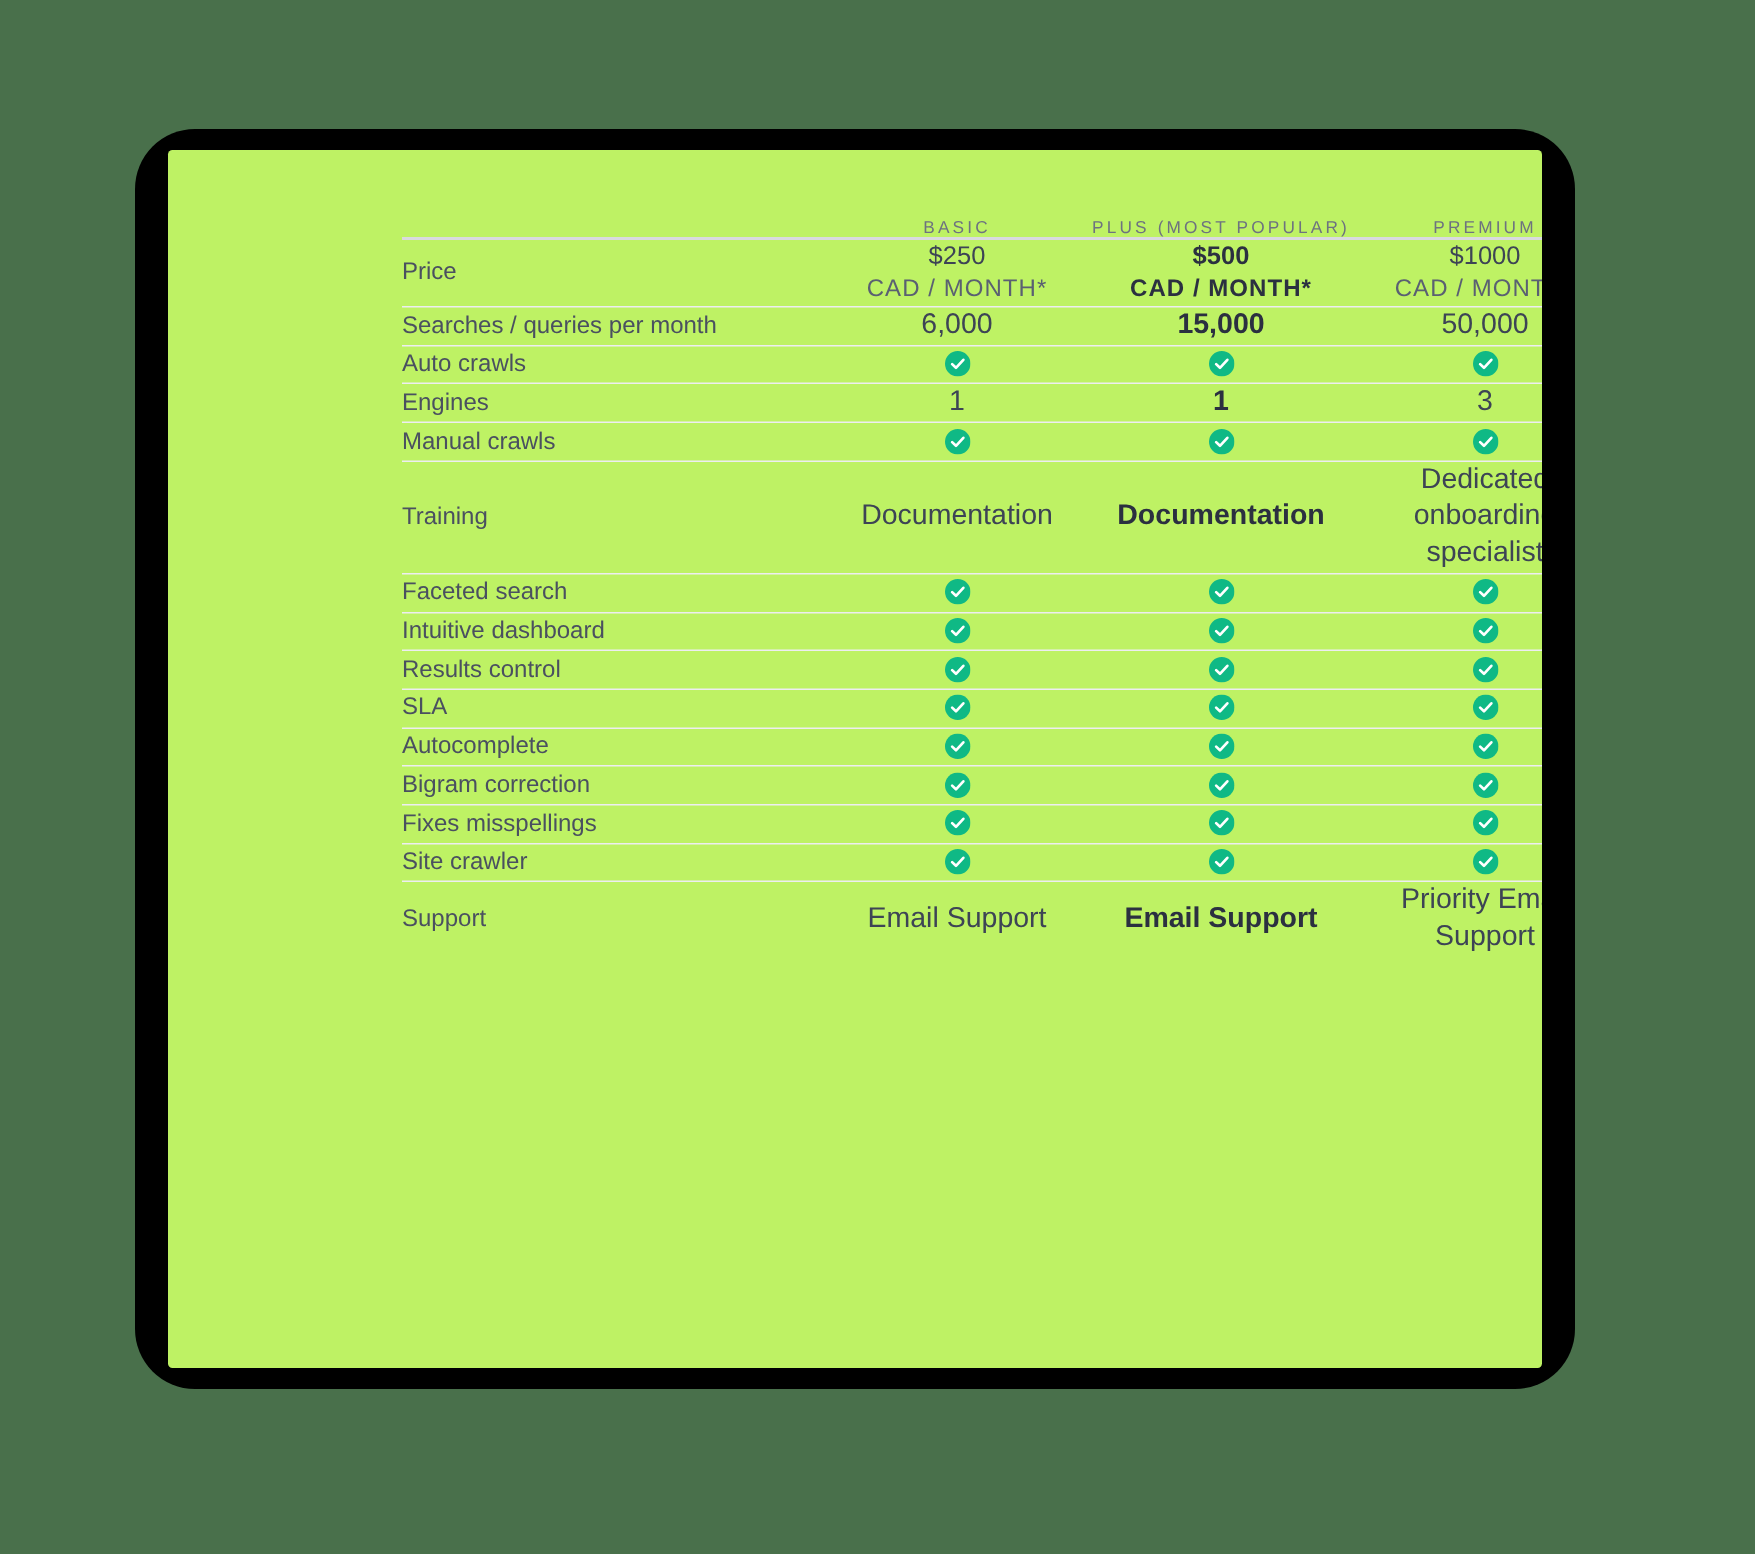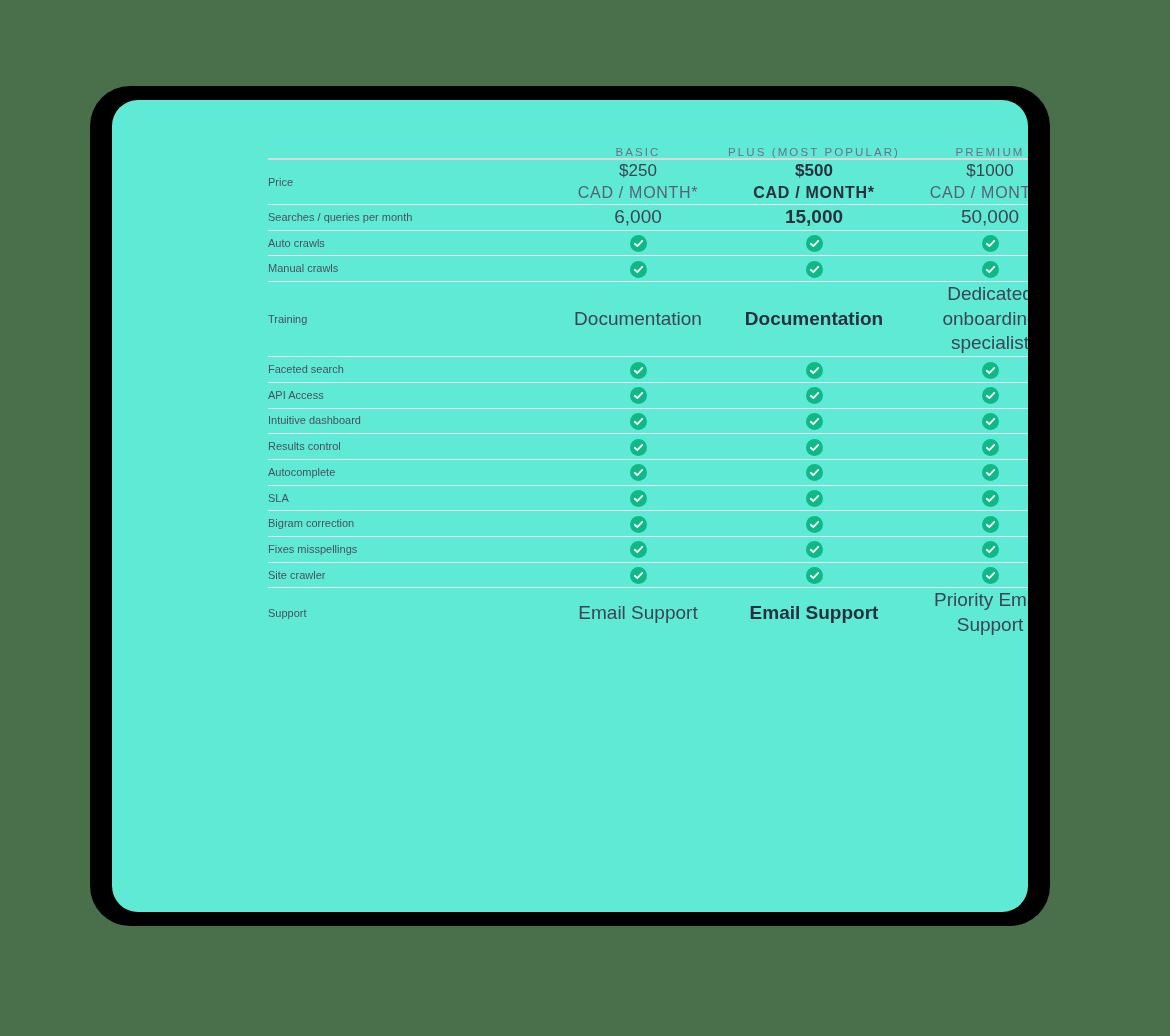--- a/index.html
+++ b/index.html
@@ -23,22 +23,22 @@
     height: 840px;
     background: #000000;
     border-radius: 40px;
   }
   #screen-panel {
     position: absolute;
     left: 22px;
     top: 14px;
     width: 916px;
     height: 812px;
-    background: #5eead4;
-    border-radius: 26px;
+    background: #bef264;
+    border-radius: 3px;
     overflow: hidden;
   }
 
   
   #pricing-table {
     position: absolute;
     left: 156px;
     top: 46px;
     width: 810px;
     border-collapse: collapse;
@@ -64,21 +64,21 @@
     white-space: nowrap;
   }
   thead th.feature-head { text-align: left; }
   thead tr { border-bottom: 2px solid #d9dade; }
 
   
   tbody tr { border-bottom: 1px solid #ededf1; }
   tbody tr:last-child { border-bottom: none; }
 
   td.feature-cell {
-    font-size: 11px;
+    font-size: 16px;
     color: #4a5060;
     text-align: left;
     padding: 15px 8px 15px 14px;
     line-height: 1.35;
   }
   td.value-cell {
     text-align: center;
     font-size: 19px;
     color: #3d4455;
     font-weight: 400;
@@ -171,20 +171,26 @@
             <td class="value-cell highlight"><span class="check-icon"><svg viewBox="0 0 20 20" width="17" height="17">
                   <circle cx="10" cy="10" r="10" fill="#0fb985"></circle>
                   <path d="M5.6 10.3 L8.6 13.2 L14.4 6.9" fill="none" stroke="#ffffff" stroke-width="2.1" stroke-linecap="round" stroke-linejoin="round"></path>
                 </svg></span></td>
             <td class="value-cell"><span class="check-icon"><svg viewBox="0 0 20 20" width="17" height="17">
                   <circle cx="10" cy="10" r="10" fill="#0fb985"></circle>
                   <path d="M5.6 10.3 L8.6 13.2 L14.4 6.9" fill="none" stroke="#ffffff" stroke-width="2.1" stroke-linecap="round" stroke-linejoin="round"></path>
                 </svg></span></td>
           </tr>
           <tr>
+            <td class="feature-cell">Engines</td>
+            <td class="value-cell wrapcell">1</td>
+            <td class="value-cell highlight wrapcell">1</td>
+            <td class="value-cell wrapcell">3</td>
+          </tr>
+          <tr>
             <td class="feature-cell">Manual crawls</td>
             <td class="value-cell"><span class="check-icon"><svg viewBox="0 0 20 20" width="17" height="17">
                   <circle cx="10" cy="10" r="10" fill="#0fb985"></circle>
                   <path d="M5.6 10.3 L8.6 13.2 L14.4 6.9" fill="none" stroke="#ffffff" stroke-width="2.1" stroke-linecap="round" stroke-linejoin="round"></path>
                 </svg></span></td>
             <td class="value-cell highlight"><span class="check-icon"><svg viewBox="0 0 20 20" width="17" height="17">
                   <circle cx="10" cy="10" r="10" fill="#0fb985"></circle>
                   <path d="M5.6 10.3 L8.6 13.2 L14.4 6.9" fill="none" stroke="#ffffff" stroke-width="2.1" stroke-linecap="round" stroke-linejoin="round"></path>
                 </svg></span></td>
             <td class="value-cell"><span class="check-icon"><svg viewBox="0 0 20 20" width="17" height="17">
@@ -207,35 +213,20 @@
             <td class="value-cell highlight"><span class="check-icon"><svg viewBox="0 0 20 20" width="17" height="17">
                   <circle cx="10" cy="10" r="10" fill="#0fb985"></circle>
                   <path d="M5.6 10.3 L8.6 13.2 L14.4 6.9" fill="none" stroke="#ffffff" stroke-width="2.1" stroke-linecap="round" stroke-linejoin="round"></path>
                 </svg></span></td>
             <td class="value-cell"><span class="check-icon"><svg viewBox="0 0 20 20" width="17" height="17">
                   <circle cx="10" cy="10" r="10" fill="#0fb985"></circle>
                   <path d="M5.6 10.3 L8.6 13.2 L14.4 6.9" fill="none" stroke="#ffffff" stroke-width="2.1" stroke-linecap="round" stroke-linejoin="round"></path>
                 </svg></span></td>
           </tr>
           <tr>
-            <td class="feature-cell">API Access</td>
-            <td class="value-cell"><span class="check-icon"><svg viewBox="0 0 20 20" width="17" height="17">
-                  <circle cx="10" cy="10" r="10" fill="#0fb985"></circle>
-                  <path d="M5.6 10.3 L8.6 13.2 L14.4 6.9" fill="none" stroke="#ffffff" stroke-width="2.1" stroke-linecap="round" stroke-linejoin="round"></path>
-                </svg></span></td>
-            <td class="value-cell highlight"><span class="check-icon"><svg viewBox="0 0 20 20" width="17" height="17">
-                  <circle cx="10" cy="10" r="10" fill="#0fb985"></circle>
-                  <path d="M5.6 10.3 L8.6 13.2 L14.4 6.9" fill="none" stroke="#ffffff" stroke-width="2.1" stroke-linecap="round" stroke-linejoin="round"></path>
-                </svg></span></td>
-            <td class="value-cell"><span class="check-icon"><svg viewBox="0 0 20 20" width="17" height="17">
-                  <circle cx="10" cy="10" r="10" fill="#0fb985"></circle>
-                  <path d="M5.6 10.3 L8.6 13.2 L14.4 6.9" fill="none" stroke="#ffffff" stroke-width="2.1" stroke-linecap="round" stroke-linejoin="round"></path>
-                </svg></span></td>
-          </tr>
-          <tr>
             <td class="feature-cell">Intuitive dashboard</td>
             <td class="value-cell"><span class="check-icon"><svg viewBox="0 0 20 20" width="17" height="17">
                   <circle cx="10" cy="10" r="10" fill="#0fb985"></circle>
                   <path d="M5.6 10.3 L8.6 13.2 L14.4 6.9" fill="none" stroke="#ffffff" stroke-width="2.1" stroke-linecap="round" stroke-linejoin="round"></path>
                 </svg></span></td>
             <td class="value-cell highlight"><span class="check-icon"><svg viewBox="0 0 20 20" width="17" height="17">
                   <circle cx="10" cy="10" r="10" fill="#0fb985"></circle>
                   <path d="M5.6 10.3 L8.6 13.2 L14.4 6.9" fill="none" stroke="#ffffff" stroke-width="2.1" stroke-linecap="round" stroke-linejoin="round"></path>
                 </svg></span></td>
             <td class="value-cell"><span class="check-icon"><svg viewBox="0 0 20 20" width="17" height="17">
@@ -252,36 +243,36 @@
             <td class="value-cell highlight"><span class="check-icon"><svg viewBox="0 0 20 20" width="17" height="17">
                   <circle cx="10" cy="10" r="10" fill="#0fb985"></circle>
                   <path d="M5.6 10.3 L8.6 13.2 L14.4 6.9" fill="none" stroke="#ffffff" stroke-width="2.1" stroke-linecap="round" stroke-linejoin="round"></path>
                 </svg></span></td>
             <td class="value-cell"><span class="check-icon"><svg viewBox="0 0 20 20" width="17" height="17">
                   <circle cx="10" cy="10" r="10" fill="#0fb985"></circle>
                   <path d="M5.6 10.3 L8.6 13.2 L14.4 6.9" fill="none" stroke="#ffffff" stroke-width="2.1" stroke-linecap="round" stroke-linejoin="round"></path>
                 </svg></span></td>
           </tr>
           <tr>
+            <td class="feature-cell">SLA</td>
+            <td class="value-cell"><span class="check-icon"><svg viewBox="0 0 20 20" width="17" height="17">
+                  <circle cx="10" cy="10" r="10" fill="#0fb985"></circle>
+                  <path d="M5.6 10.3 L8.6 13.2 L14.4 6.9" fill="none" stroke="#ffffff" stroke-width="2.1" stroke-linecap="round" stroke-linejoin="round"></path>
+                </svg></span></td>
+            <td class="value-cell highlight"><span class="check-icon"><svg viewBox="0 0 20 20" width="17" height="17">
+                  <circle cx="10" cy="10" r="10" fill="#0fb985"></circle>
+                  <path d="M5.6 10.3 L8.6 13.2 L14.4 6.9" fill="none" stroke="#ffffff" stroke-width="2.1" stroke-linecap="round" stroke-linejoin="round"></path>
+                </svg></span></td>
+            <td class="value-cell"><span class="check-icon"><svg viewBox="0 0 20 20" width="17" height="17">
+                  <circle cx="10" cy="10" r="10" fill="#0fb985"></circle>
+                  <path d="M5.6 10.3 L8.6 13.2 L14.4 6.9" fill="none" stroke="#ffffff" stroke-width="2.1" stroke-linecap="round" stroke-linejoin="round"></path>
+                </svg></span></td>
+          </tr>
+          <tr>
             <td class="feature-cell">Autocomplete</td>
-            <td class="value-cell"><span class="check-icon"><svg viewBox="0 0 20 20" width="17" height="17">
-                  <circle cx="10" cy="10" r="10" fill="#0fb985"></circle>
-                  <path d="M5.6 10.3 L8.6 13.2 L14.4 6.9" fill="none" stroke="#ffffff" stroke-width="2.1" stroke-linecap="round" stroke-linejoin="round"></path>
-                </svg></span></td>
-            <td class="value-cell highlight"><span class="check-icon"><svg viewBox="0 0 20 20" width="17" height="17">
-                  <circle cx="10" cy="10" r="10" fill="#0fb985"></circle>
-                  <path d="M5.6 10.3 L8.6 13.2 L14.4 6.9" fill="none" stroke="#ffffff" stroke-width="2.1" stroke-linecap="round" stroke-linejoin="round"></path>
-                </svg></span></td>
-            <td class="value-cell"><span class="check-icon"><svg viewBox="0 0 20 20" width="17" height="17">
-                  <circle cx="10" cy="10" r="10" fill="#0fb985"></circle>
-                  <path d="M5.6 10.3 L8.6 13.2 L14.4 6.9" fill="none" stroke="#ffffff" stroke-width="2.1" stroke-linecap="round" stroke-linejoin="round"></path>
-                </svg></span></td>
-          </tr>
-          <tr>
-            <td class="feature-cell">SLA</td>
             <td class="value-cell"><span class="check-icon"><svg viewBox="0 0 20 20" width="17" height="17">
                   <circle cx="10" cy="10" r="10" fill="#0fb985"></circle>
                   <path d="M5.6 10.3 L8.6 13.2 L14.4 6.9" fill="none" stroke="#ffffff" stroke-width="2.1" stroke-linecap="round" stroke-linejoin="round"></path>
                 </svg></span></td>
             <td class="value-cell highlight"><span class="check-icon"><svg viewBox="0 0 20 20" width="17" height="17">
                   <circle cx="10" cy="10" r="10" fill="#0fb985"></circle>
                   <path d="M5.6 10.3 L8.6 13.2 L14.4 6.9" fill="none" stroke="#ffffff" stroke-width="2.1" stroke-linecap="round" stroke-linejoin="round"></path>
                 </svg></span></td>
             <td class="value-cell"><span class="check-icon"><svg viewBox="0 0 20 20" width="17" height="17">
                   <circle cx="10" cy="10" r="10" fill="#0fb985"></circle>

